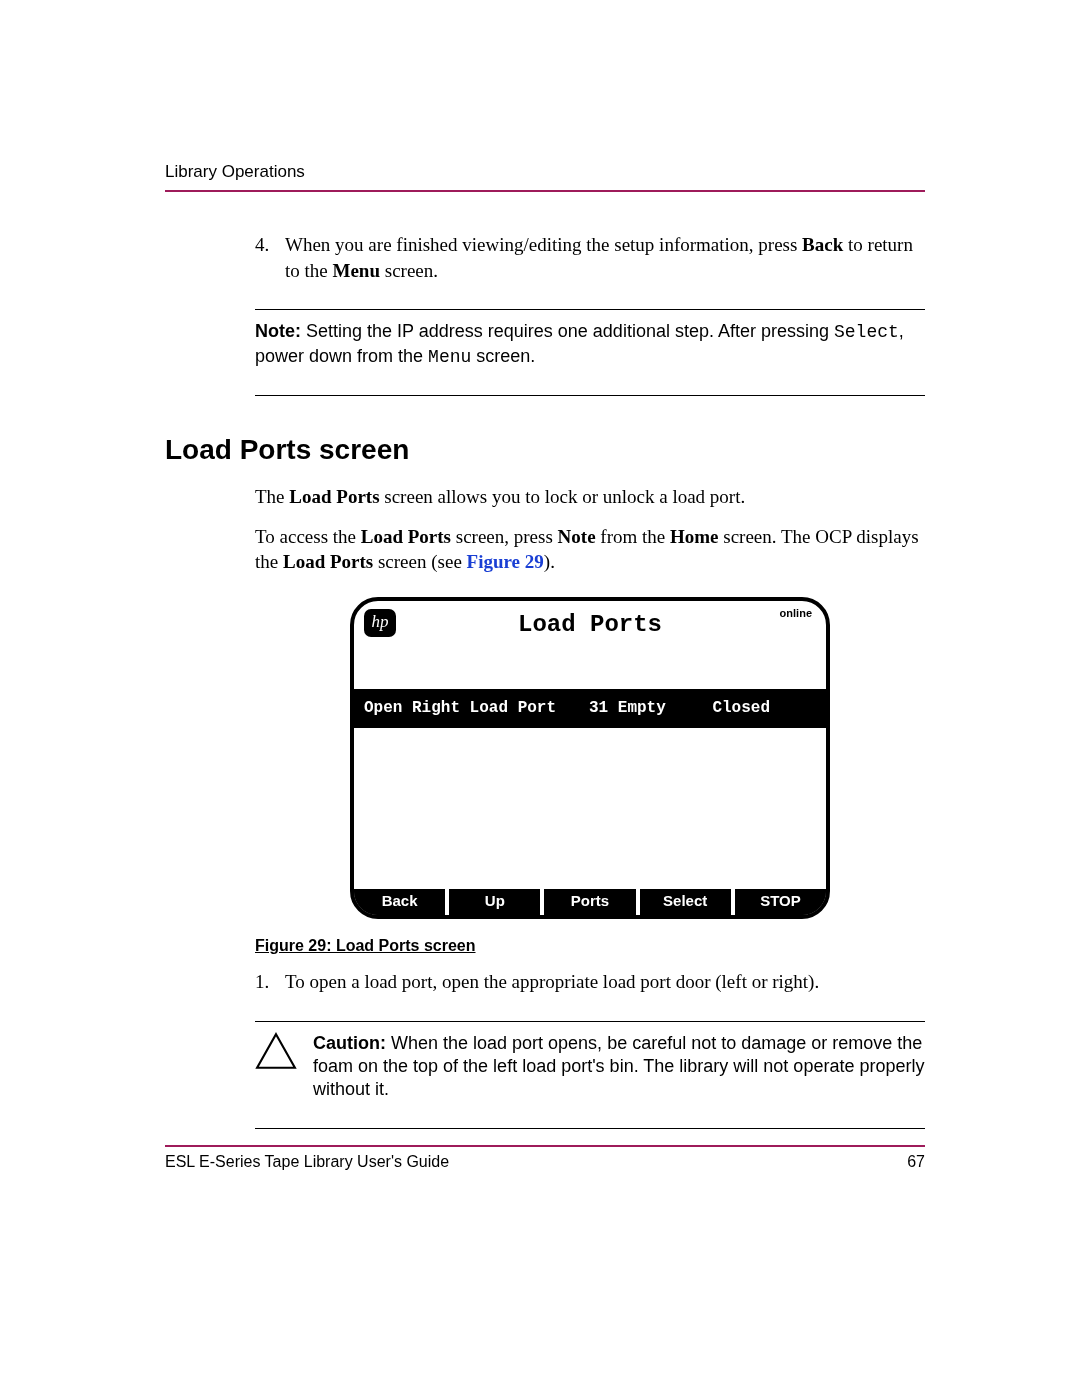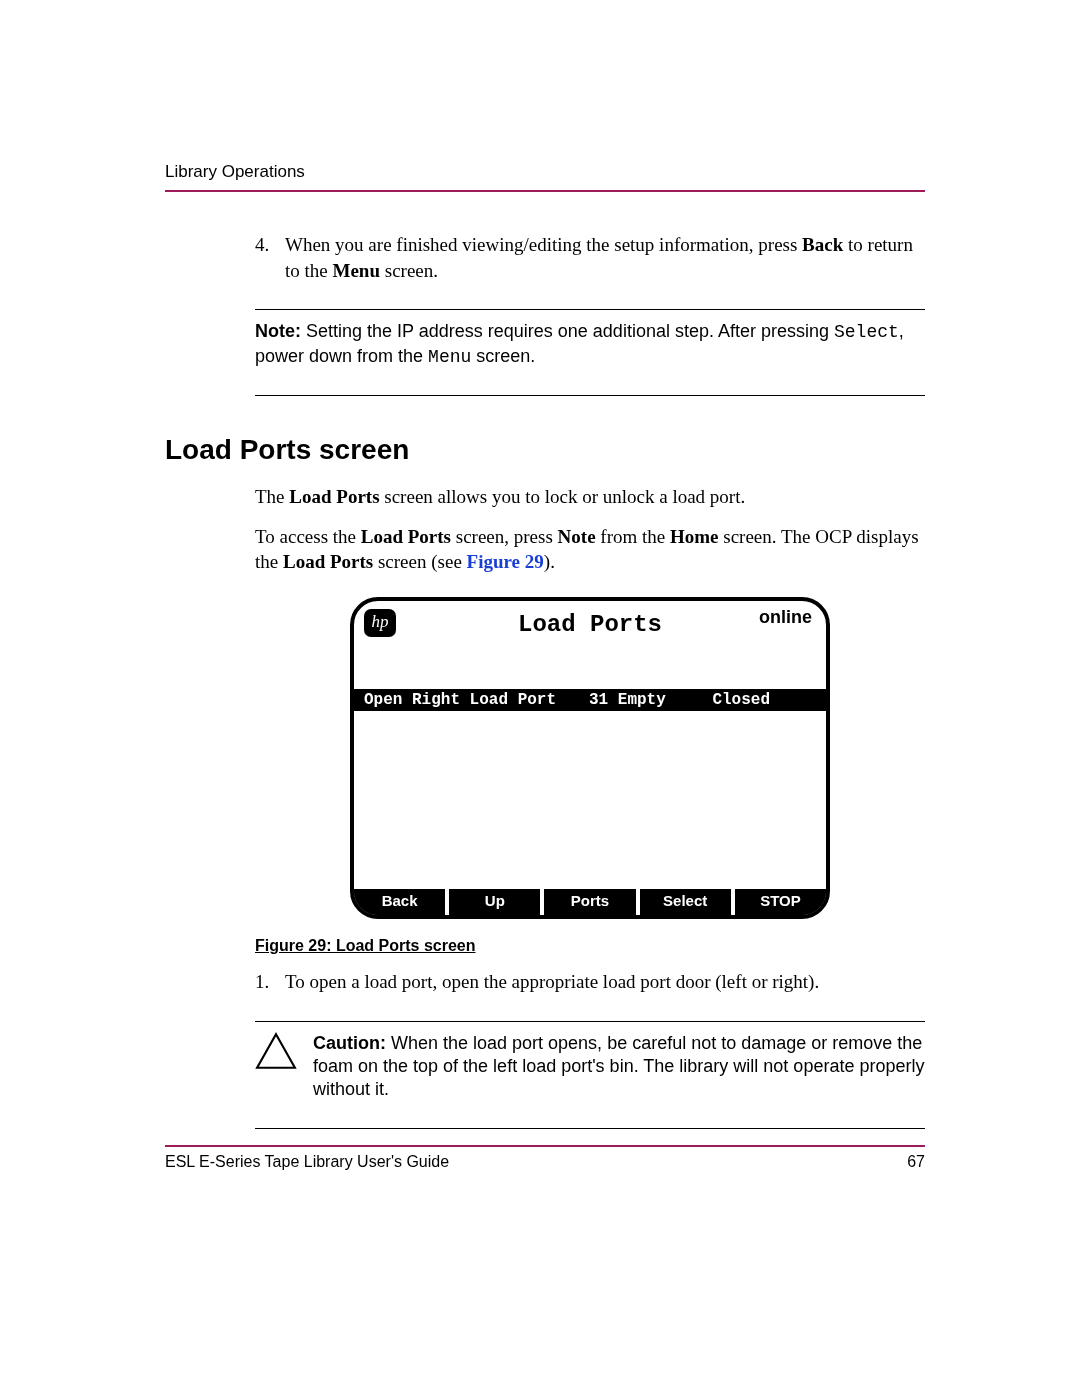--- a/index.html
+++ b/index.html
@@ -103,27 +103,27 @@
     text-align: center;
     font-family: 'Courier New', monospace;
     font-weight: bold;
     font-size: 24px;
   }
   .dev-status {
     position: absolute;
     right: 14px; top: 6px;
     font-family: Arial, Helvetica, sans-serif;
     font-weight: bold;
-    font-size: 18px;
+    font-size: 11px;
   }
   .dev-row {
     position: absolute;
     left: 0; right: 0;
     top: 88px;
-    height: 22px;
+    height: 39px;
     background: #000;
     color: #fff;
     font-family: 'Courier New', monospace;
     font-weight: bold;
     font-size: 16px;
     display: flex;
     align-items: center;
     padding: 0 10px;
   }
   .dev-row .p-name { flex: 0 0 225px; }

